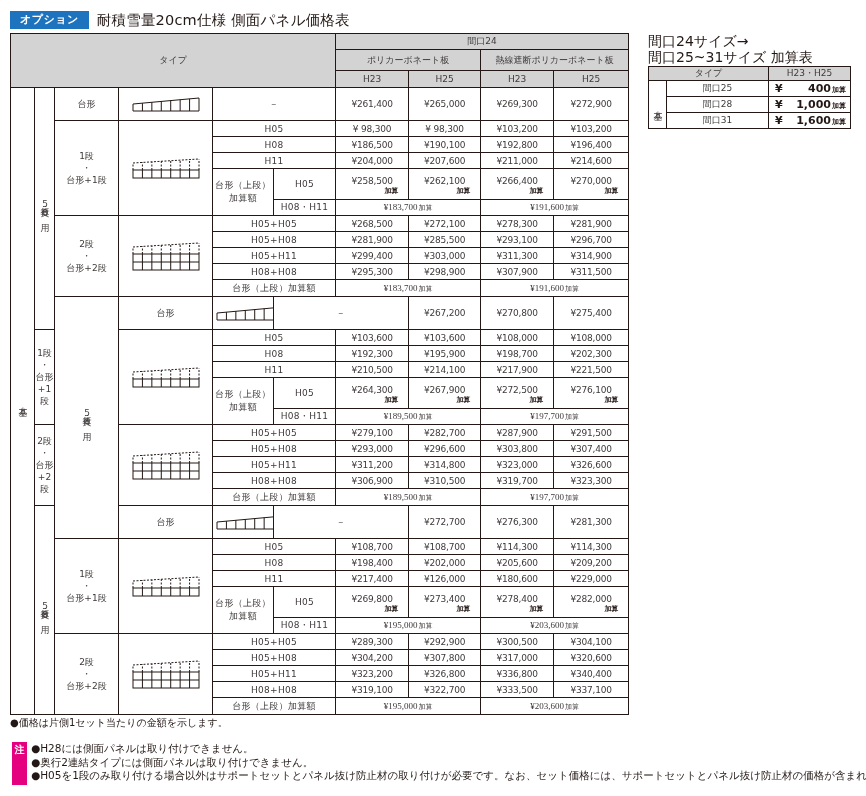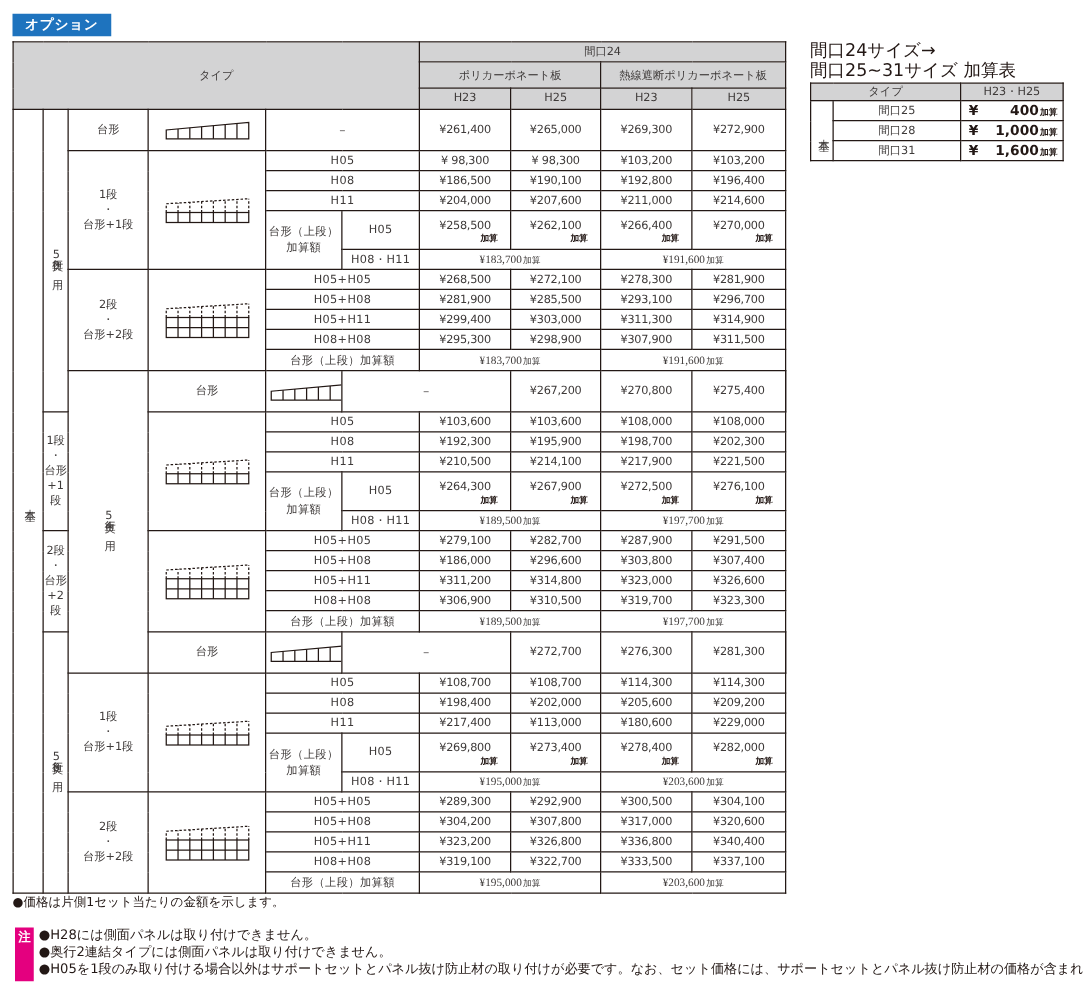--- a/index.html
+++ b/index.html
@@ -38,20 +38,21 @@
   .caution { position: absolute; left: 12px; top: 742px; display: flex; }
   .caution-mark { width: 15px; height: 43px; background: #e4007f; color: #fff; font-size: 10px; font-weight: bold; text-align: center; padding-top: 1px; }
   .caution-list { margin-left: 4px; font-size: 10.5px; line-height: 13.5px; color: #231815; }
   .caution-list div { white-space: nowrap; }
 </style>
 </head>
 <body>
 
 <div class="title-row">
   <span class="badge">オプション</span>
+  <span class="title">耐積雪量20cm仕様 側面パネル価格表</span>
 </div>
 
 <table class="main" id="mainTable">
   <colgroup>
     <col style="width:24px">
       <col style="width:20px">
       <col style="width:64px">
       <col style="width:94px">
     <col style="width:61px">
       <col style="width:62px">
@@ -452,21 +453,21 @@
         <td class="price">
           <span class="v">¥287,900</span>
         </td>
         <td class="price">
           <span class="v">¥291,500</span>
         </td>
       </tr>
       <tr style="height: 16px;">
         <td class="spec" colspan="2">H05+H08</td>
         <td class="price">
-          <span class="v">¥186,000</span>
+          <span class="v">¥293,000</span>
         </td>
         <td class="price">
           <span class="v">¥296,600</span>
         </td>
         <td class="price">
           <span class="v">¥303,800</span>
         </td>
         <td class="price">
           <span class="v">¥307,400</span>
         </td>
@@ -588,21 +589,21 @@
         <td class="price">
           <span class="v">¥209,200</span>
         </td>
       </tr>
       <tr style="height: 16px;">
         <td class="spec" colspan="2">H11</td>
         <td class="price">
           <span class="v">¥217,400</span>
         </td>
         <td class="price">
-          <span class="v">¥113,000</span>
+          <span class="v">¥126,000</span>
         </td>
         <td class="price">
           <span class="v">¥180,600</span>
         </td>
         <td class="price">
           <span class="v">¥229,000</span>
         </td>
       </tr>
       <tr style="height: 31px;">
         <td class="spec" rowspan="2">台形（上段）加算額</td>

